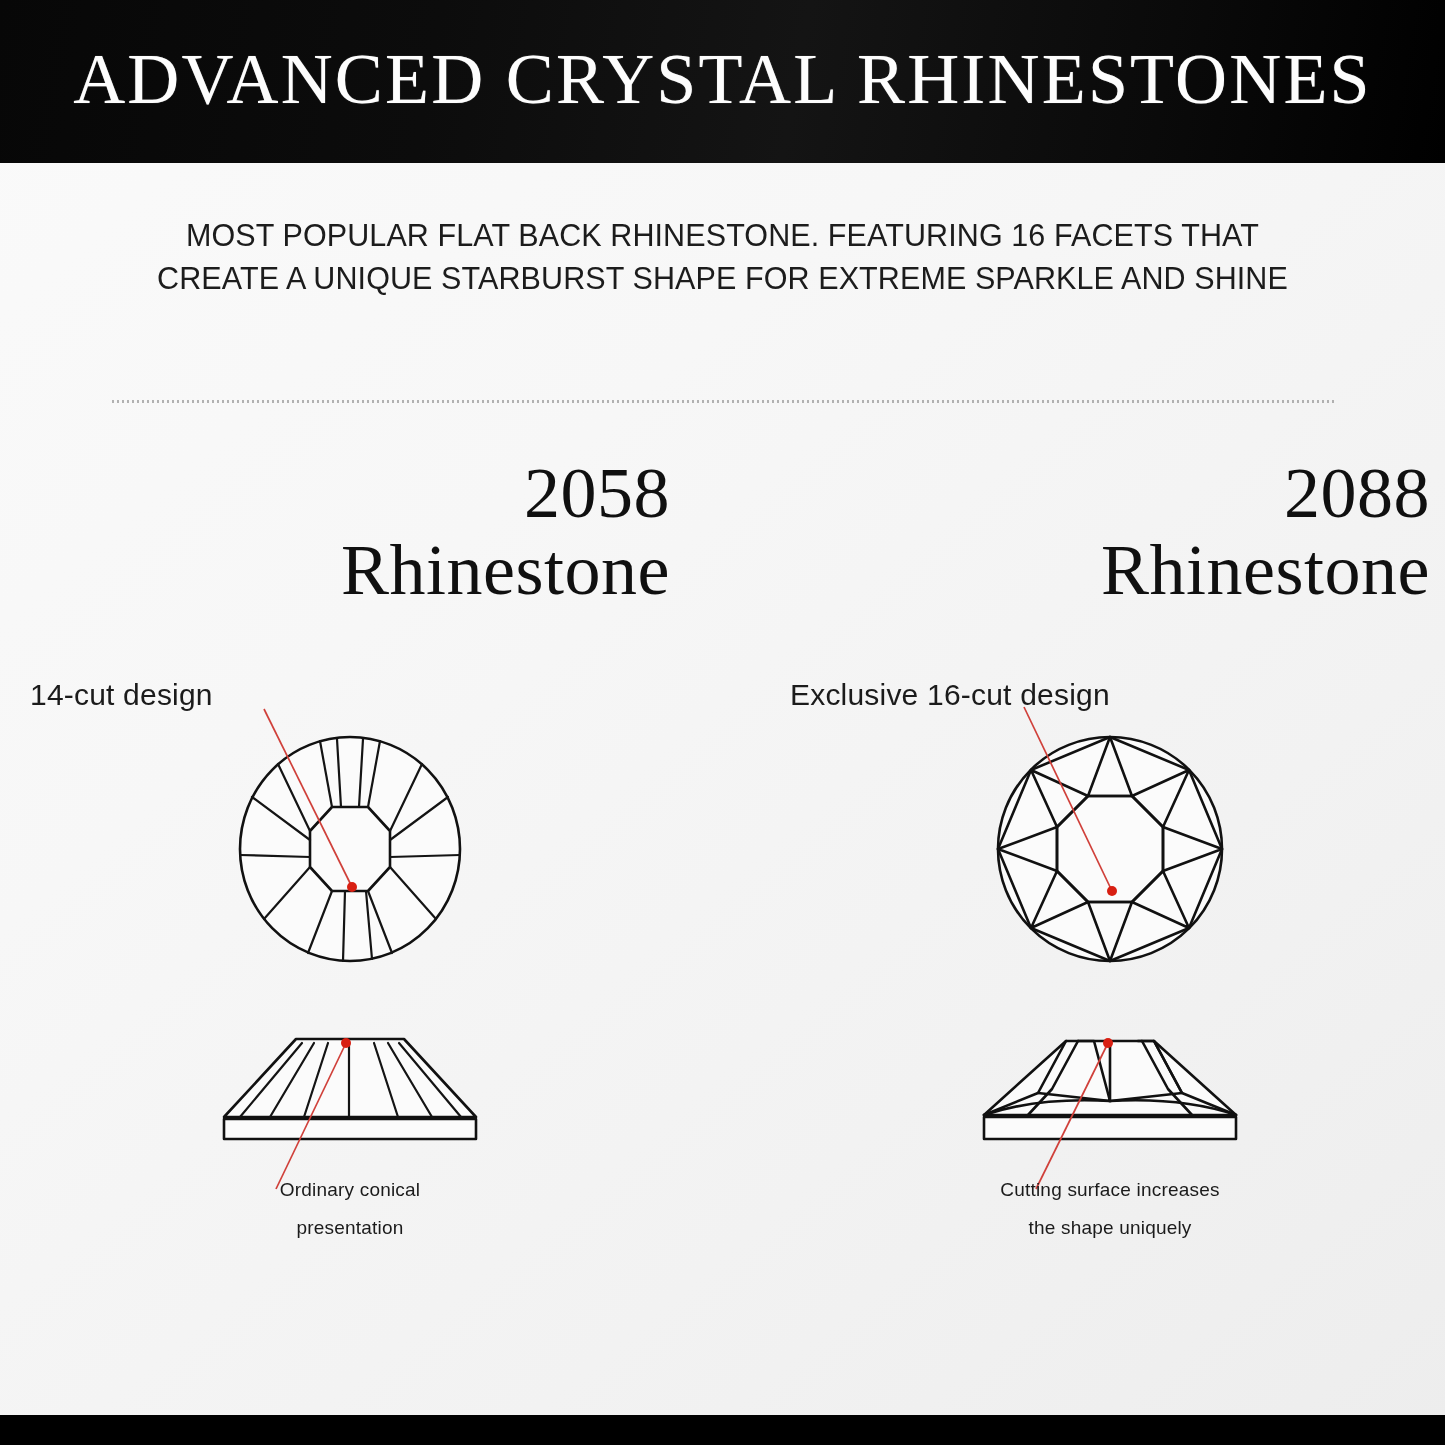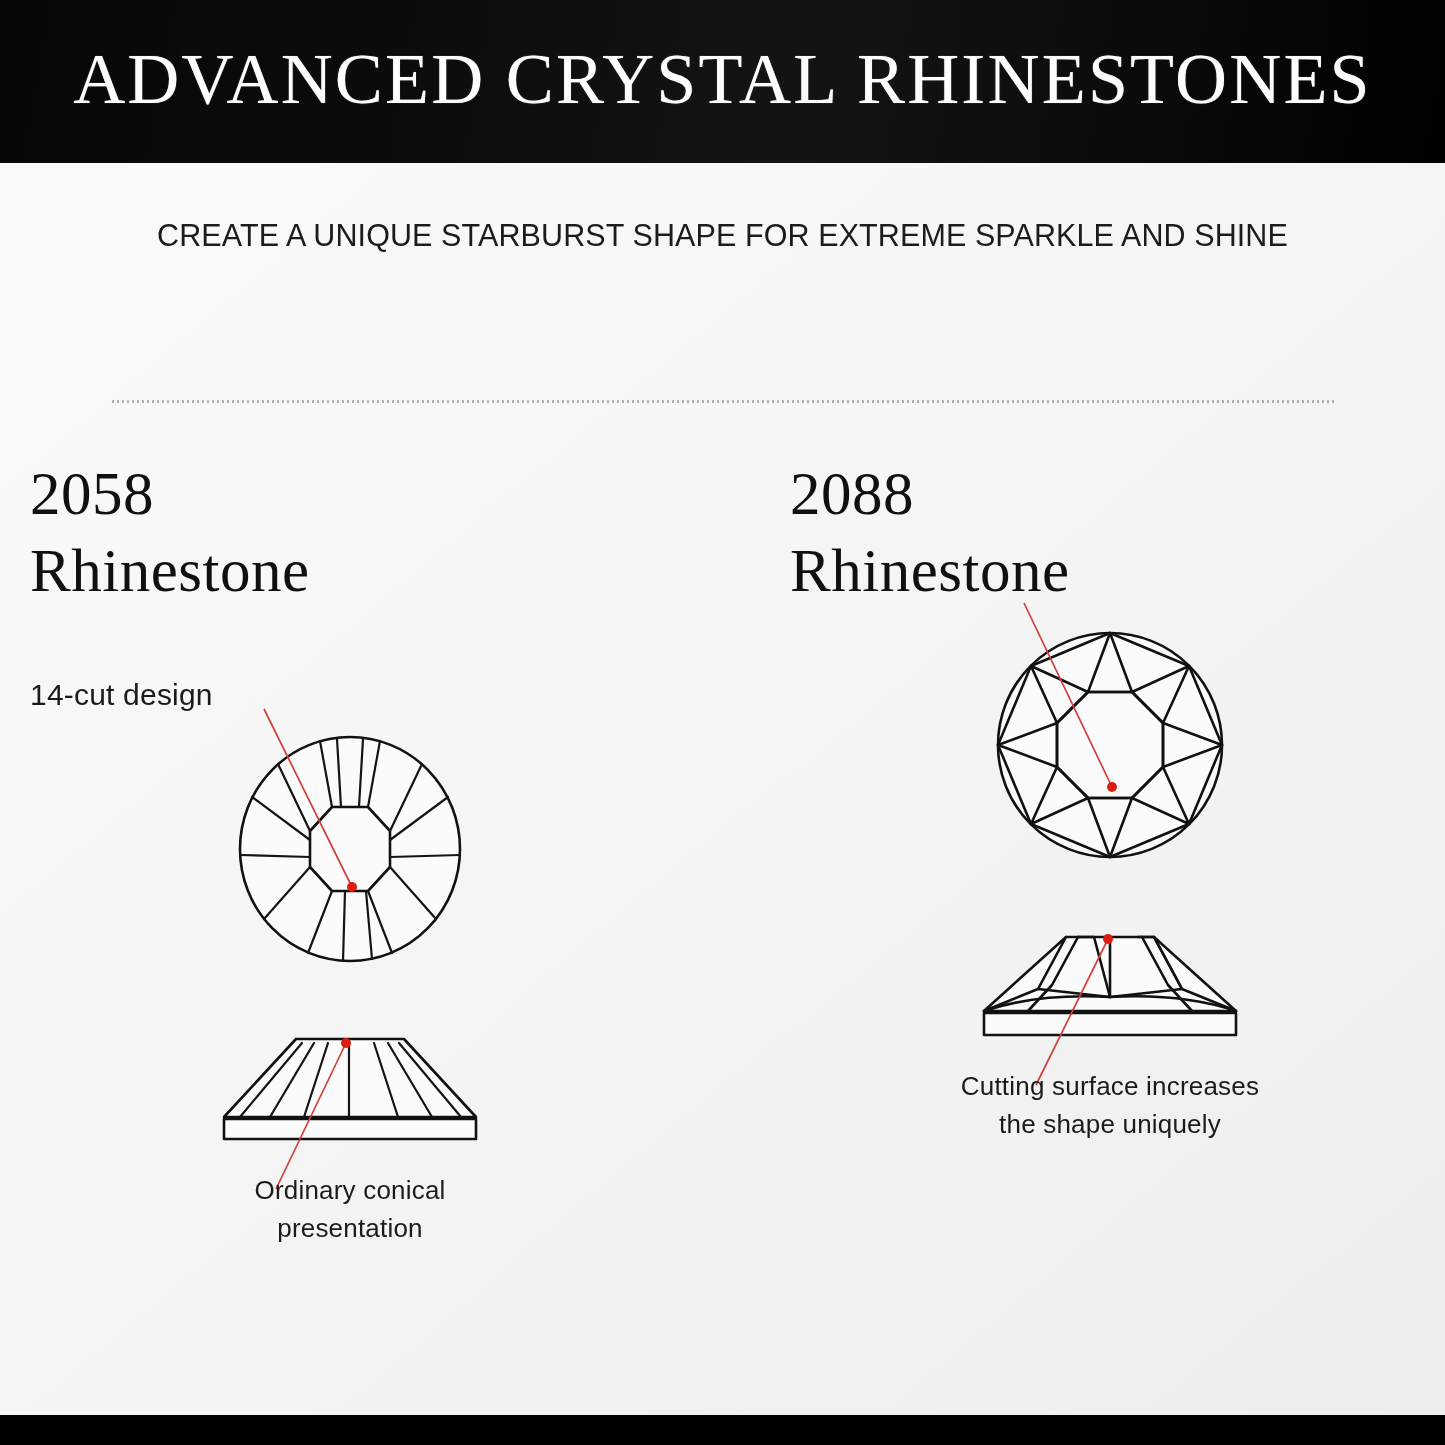--- a/index.html
+++ b/index.html
@@ -87,24 +87,24 @@
   
   .col {
     position: absolute;
     top: 455px;
     width: 640px;
   }
   .col-left  { left: 30px; }
   .col-right { left: 790px; }
 
   .col-title {
-    text-align: left;
+    text-align: right;
     color: #101010;
     font-family: "Liberation Serif", "DejaVu Serif", serif;
-    font-size: 61px;
+    font-size: 72px;
     line-height: 77px;
     letter-spacing: 0.5px;
   }
   .col-title .t-num  { display: block; }
   .col-title .t-word { display: block; }
 
   .cut-label {
     margin-top: 68px;
     color: #1b1b1b;
     font-size: 30px;
@@ -119,21 +119,21 @@
   }
   .profile-wrap {
     margin-top: 56px;
     display: flex;
     justify-content: center;
   }
   .bottom-caption {
     margin-top: 24px;
     text-align: center;
     color: #1b1b1b;
-    font-size: 26px;
+    font-size: 19px;
     line-height: 38px;
     letter-spacing: 0.2px;
   }
   .bottom-caption span { display: block; }
 
   svg { display: block; overflow: visible; }
   .gem-stroke { fill: none; stroke: #111111; stroke-width: 2.6; stroke-linejoin: round; stroke-linecap: round; }
   .gem-stroke-thin { fill: none; stroke: #141414; stroke-width: 2.2; stroke-linejoin: round; stroke-linecap: round; }
   .gem-face { fill: #fbfbfb; }
   .leader { stroke: #d0403a; stroke-width: 1.7; fill: none; }
@@ -141,20 +141,21 @@
 </style>
 </head>
 <body>
 
 <div class="page">
 
   <div class="header-band"></div>
   <div class="header-title">ADVANCED CRYSTAL RHINESTONES</div>
 
   <div class="intro">
+    <span class="intro-line">MOST POPULAR FLAT BACK RHINESTONE. FEATURING 16 FACETS THAT</span>
     <span class="intro-line">CREATE A UNIQUE STARBURST SHAPE FOR EXTREME SPARKLE AND SHINE</span>
   </div>
 
   <div class="divider"></div>
 
   <div class="col col-left">
 
     <div class="col-title">
       <span class="t-num">2058</span>
       <span class="t-word">Rhinestone</span>
@@ -228,20 +229,21 @@
     </div>
   </div>
 
   <div class="col col-right">
 
     <div class="col-title">
       <span class="t-num">2088</span>
       <span class="t-word">Rhinestone</span>
     </div>
 
+    <div class="cut-label">Exclusive 16-cut design</div>
 
     <div class="gem-wrap">
       <svg width="300" height="250" viewBox="0 0 300 250">
         <g transform="translate(150,128)">
           <ellipse class="gem-face" cx="0" cy="0" rx="112" ry="112"></ellipse>
           <ellipse class="gem-stroke" cx="0" cy="0" rx="112" ry="112"></ellipse>
 
           <polygon class="gem-stroke" points="0,-112 79,-79 112,0 79,79 0,112 -79,79 -112,0 -79,-79"></polygon>
 
           <polygon class="gem-face" points="-22,-53 22,-53 53,-22 53,22 22,53 -22,53 -53,22 -53,-22"></polygon>

